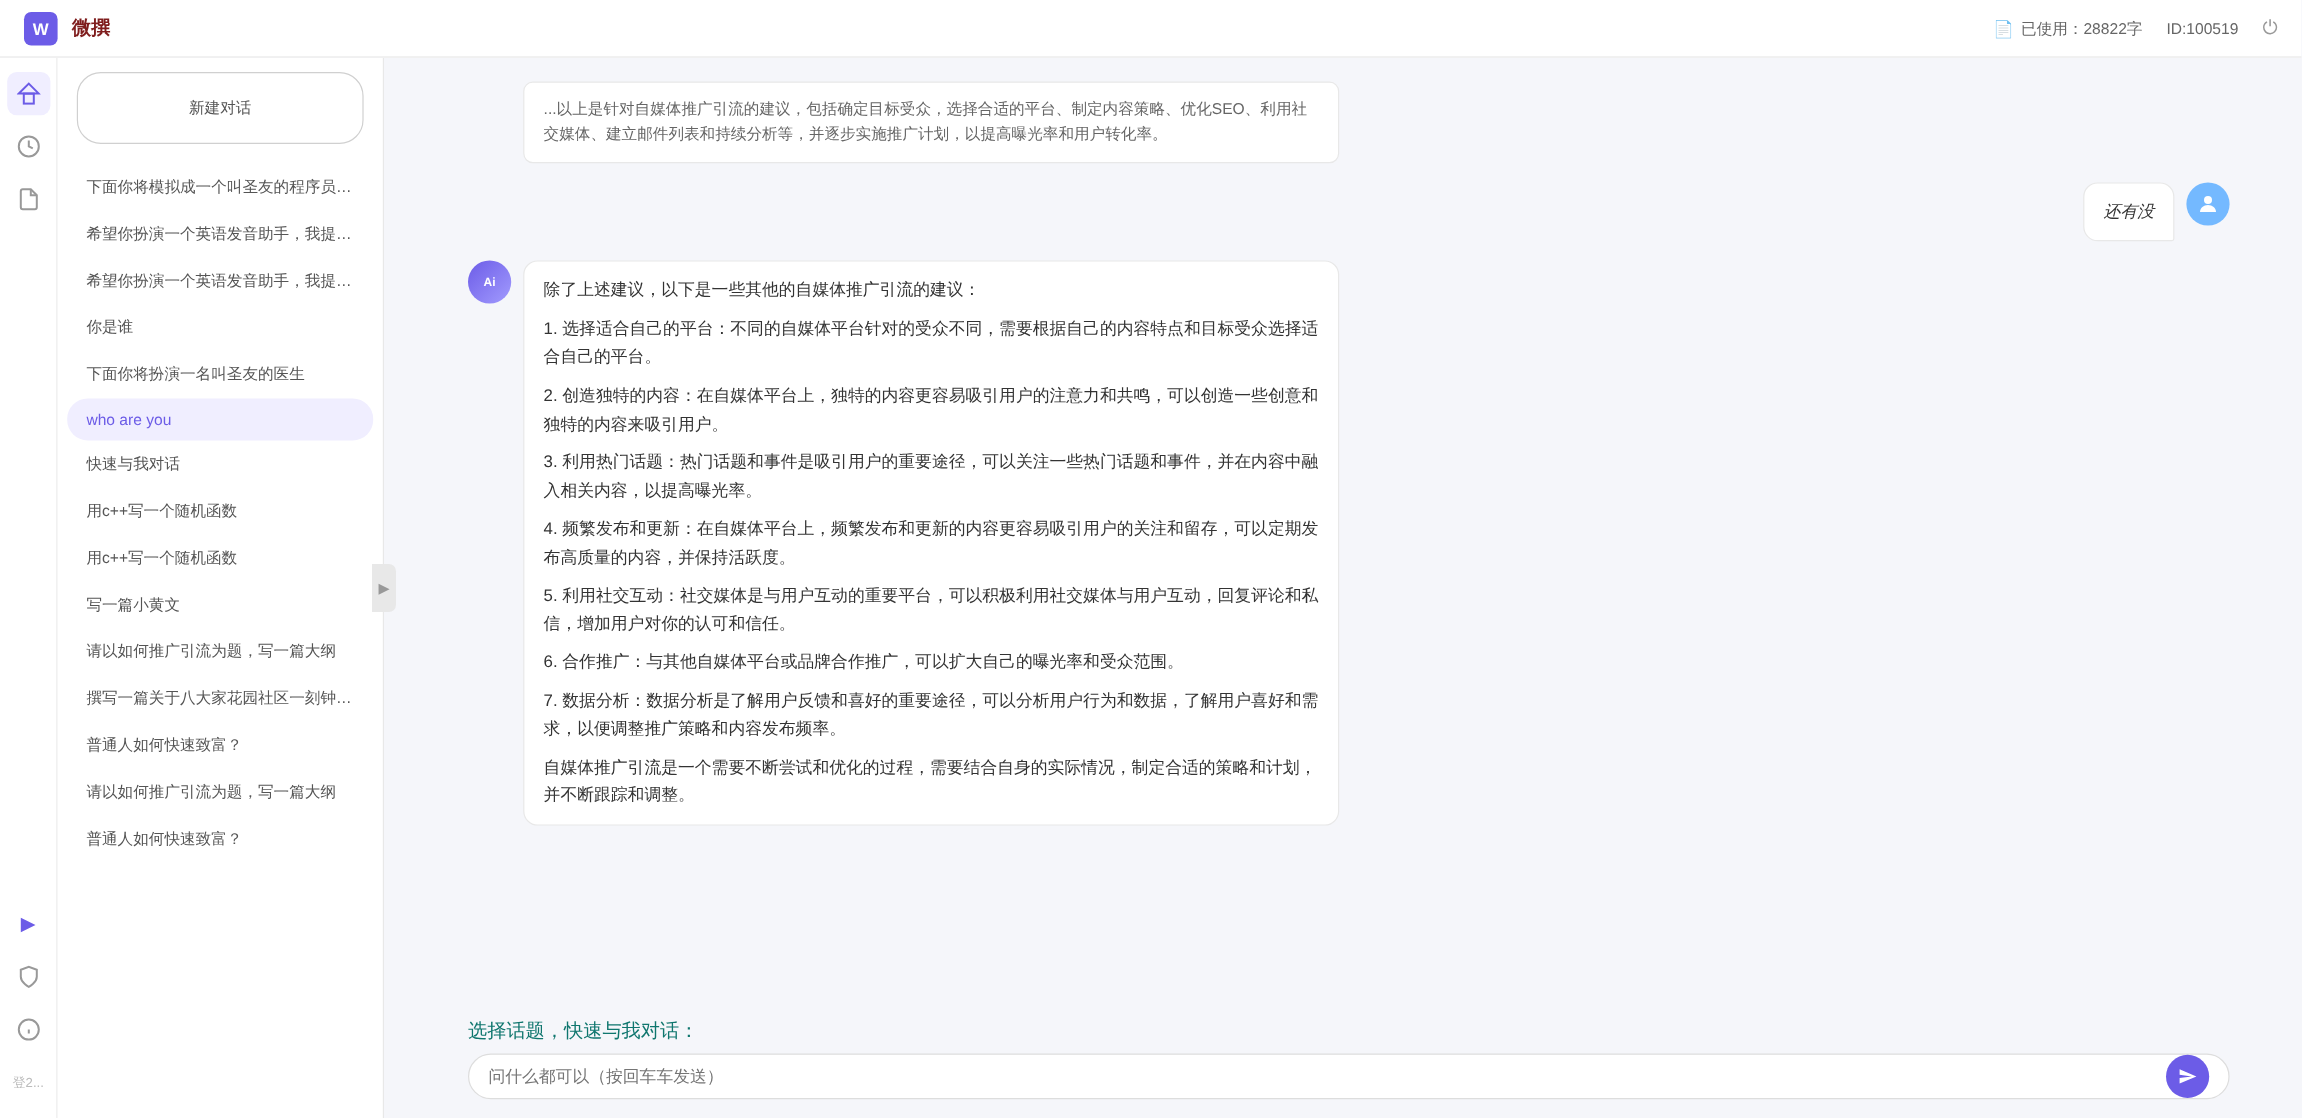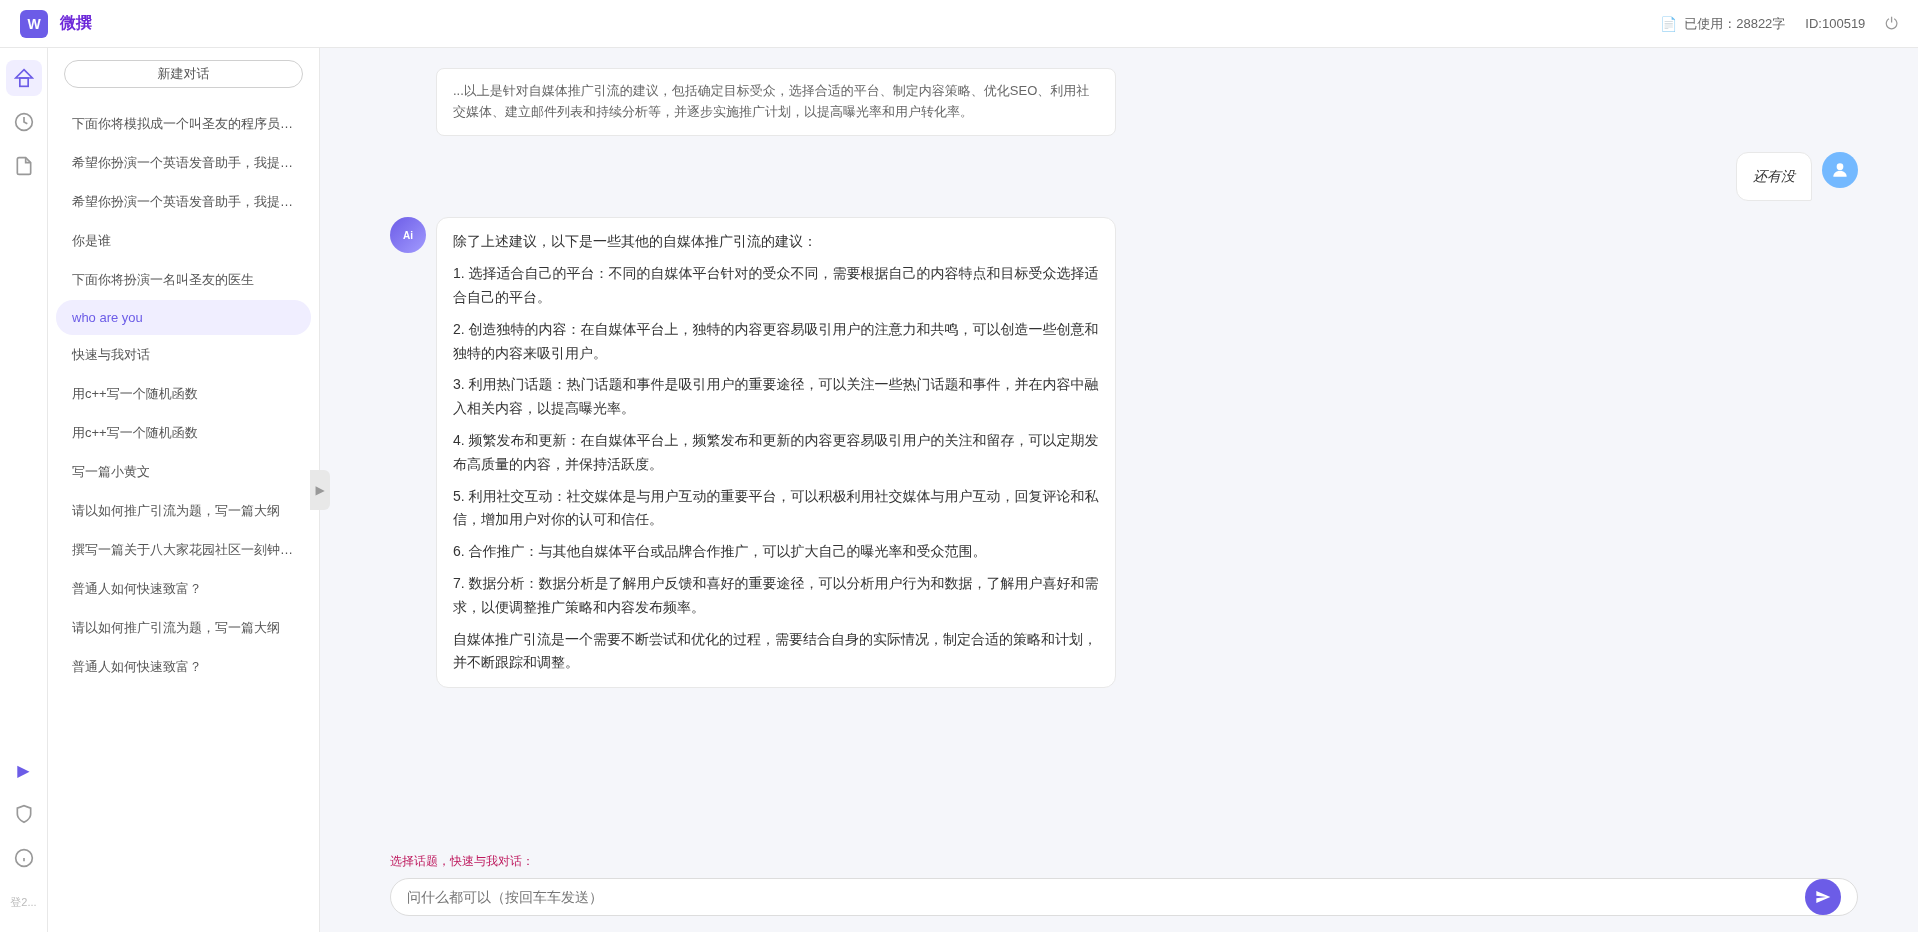--- a/index.html
+++ b/index.html
@@ -18,21 +18,21 @@
       z-index: 10;
     }
     .topbar-left { display: flex; align-items: center; gap: 12px; }
     .logo-icon {
       width: 28px; height: 28px;
       background: #6c5ce7;
       border-radius: 6px;
       display: flex; align-items: center; justify-content: center;
       color: #fff; font-weight: bold; font-size: 14px;
     }
-    .topbar-title { font-size: 16px; font-weight: 600; color: #6d28d9; }
+    .topbar-title { font-size: 16px; font-weight: 600; color: #7f1d1d; }
     .topbar-right { display: flex; align-items: center; gap: 20px; font-size: 13px; color: #666; }
     .usage-info { display: flex; align-items: center; gap: 6px; }
     .doc-icon { color: #6c5ce7; font-size: 14px; }
 
     
     .main-layout {
       display: flex;
       flex: 1;
       overflow: hidden;
     }
@@ -66,21 +66,21 @@
       width: 272px;
       background: #fff;
       border-right: 1px solid #e8e8e8;
       display: flex;
       flex-direction: column;
       overflow: hidden;
       flex-shrink: 0;
     }
     .conv-new-btn {
       margin: 12px 16px;
-      padding: 4px 16px;
+      padding: 20px 16px;
       border: 1px solid #d0d0d0;
       border-radius: 20px;
       text-align: center;
       cursor: pointer;
       font-size: 13px;
       color: #555;
       background: #fff;
       transition: background 0.2s;
     }
     .conv-list {
@@ -179,22 +179,22 @@
       border: 1px solid #e8e8e8;
     }
 
     
     .chat-input-area {
       padding: 12px 60px 16px;
       background: #f5f6fa;
       flex-shrink: 0;
     }
     .quick-topics {
-      font-size: 12px;
-      color: #be185d;
+      font-size: 16px;
+      color: #0f766e;
       margin-bottom: 8px;
     }
     .input-wrapper {
       display: flex;
       align-items: center;
       background: #fff;
       border: 1px solid #ddd;
       border-radius: 24px;
       padding: 0 16px;
       gap: 8px;

